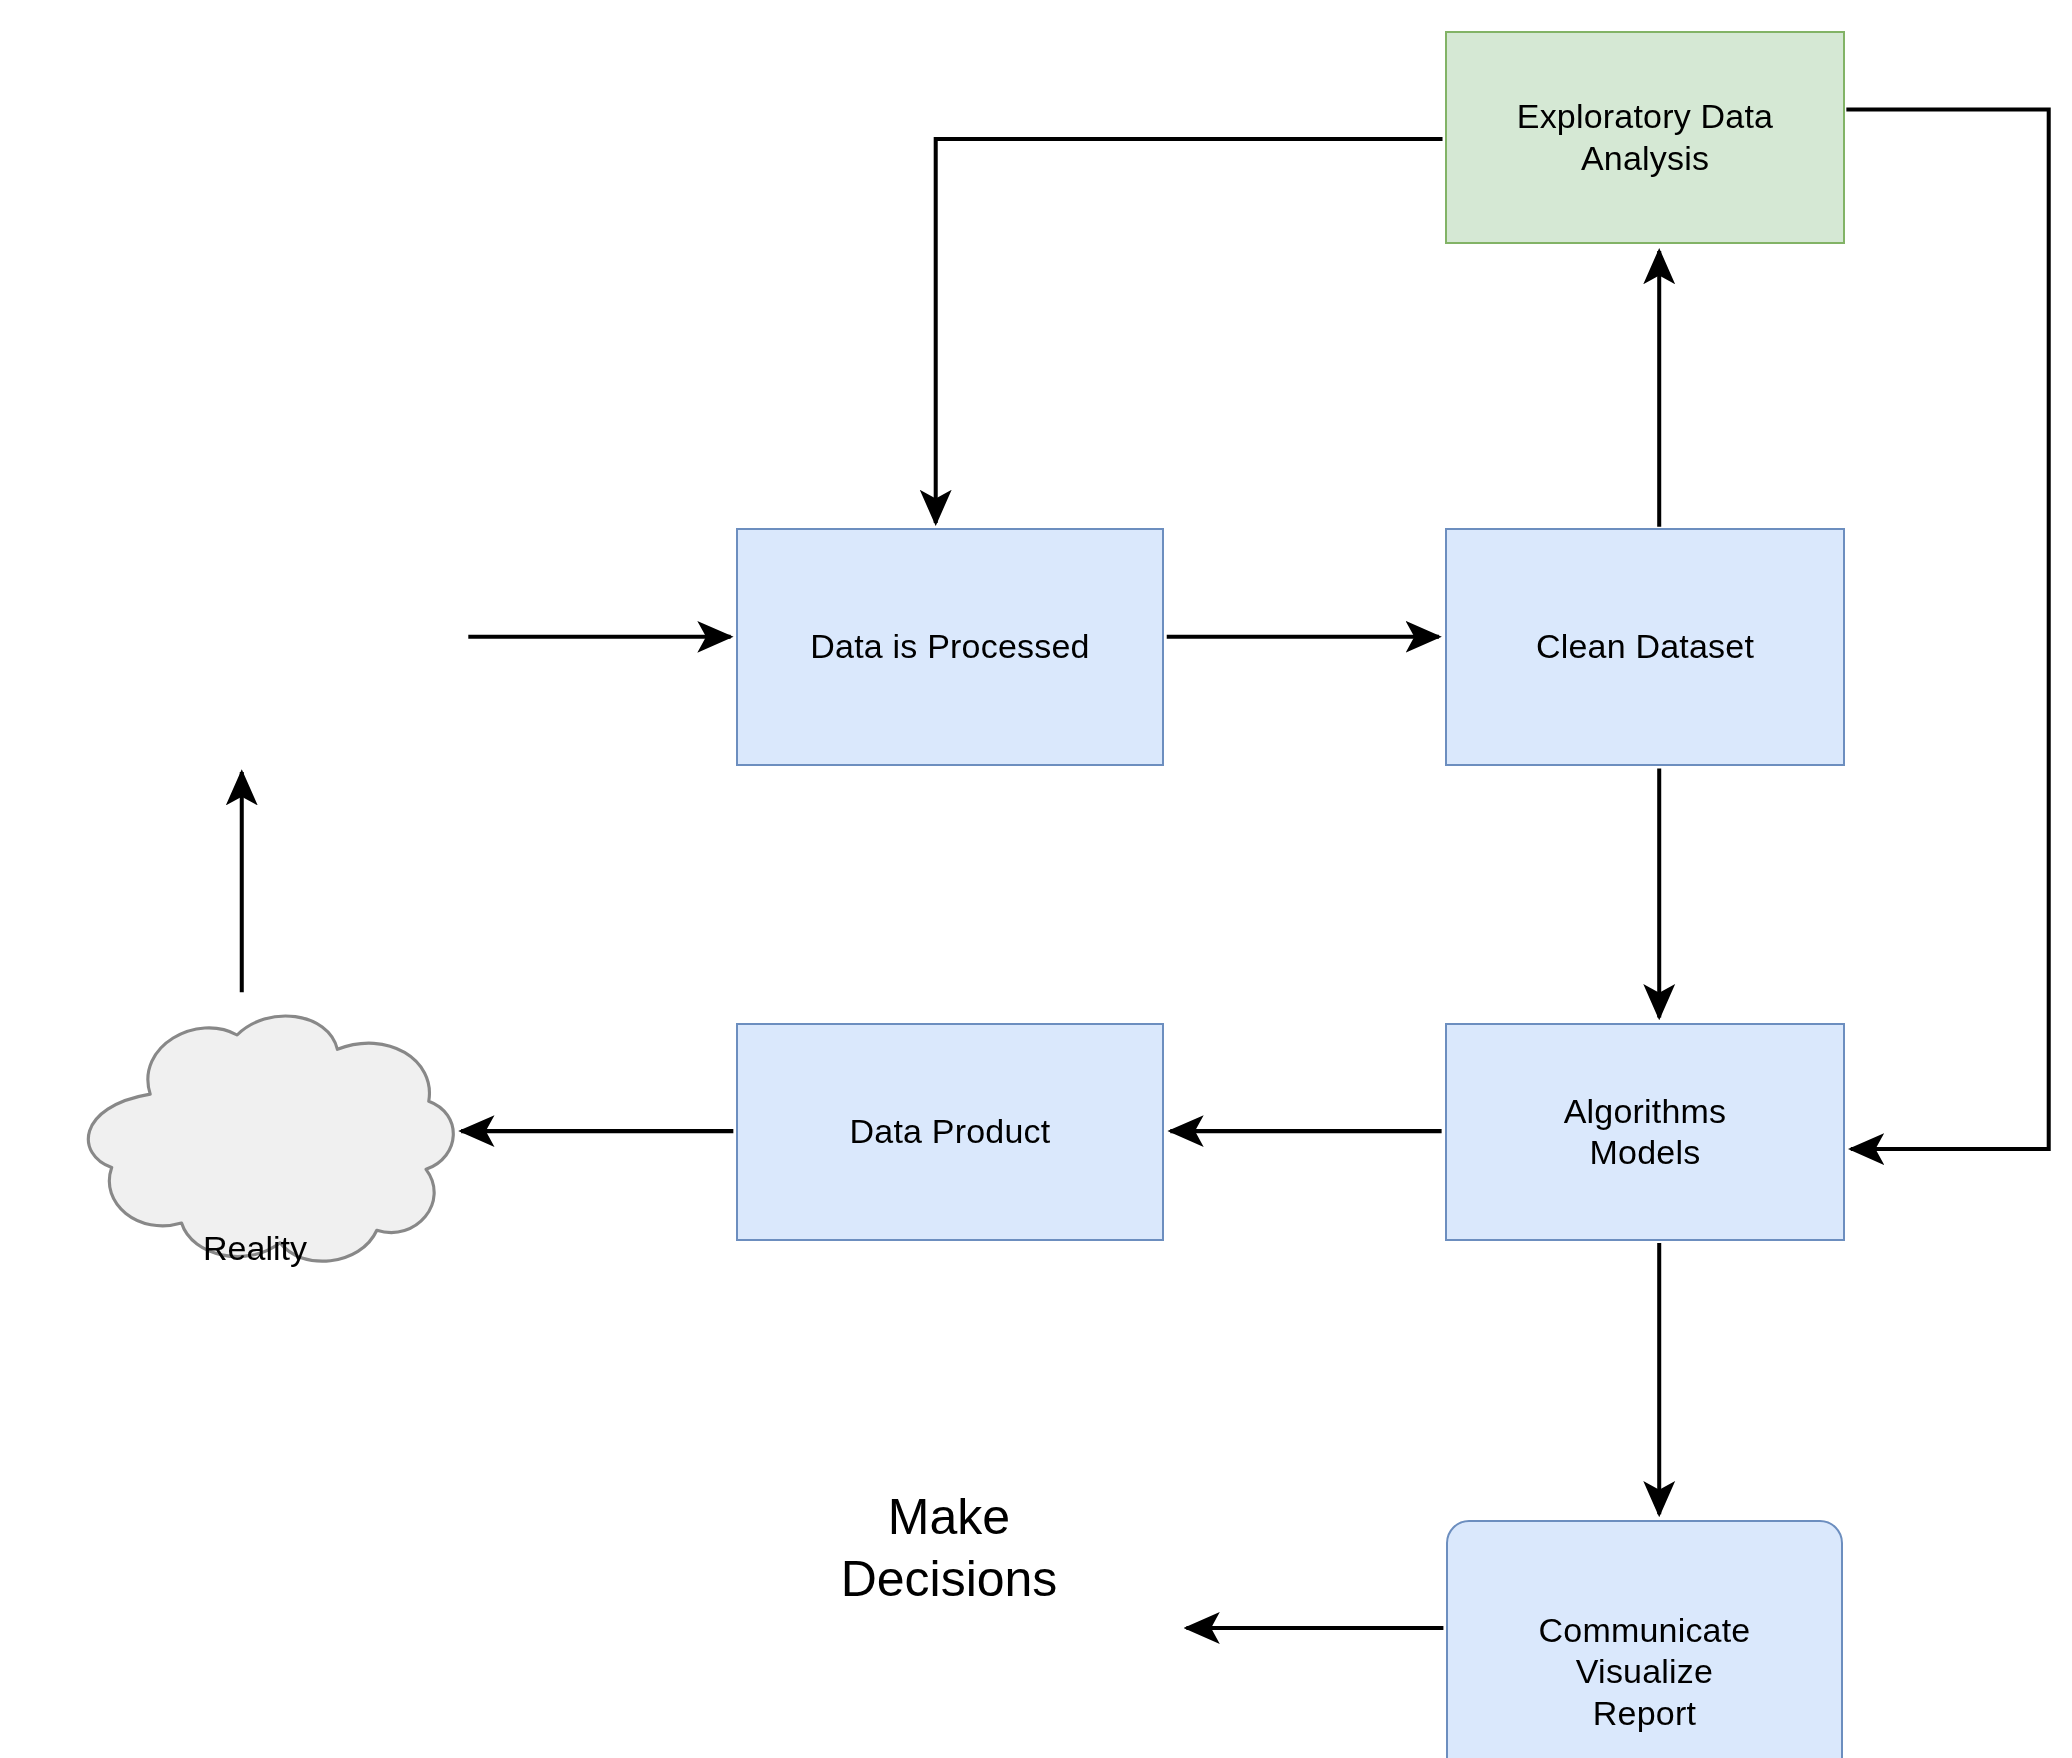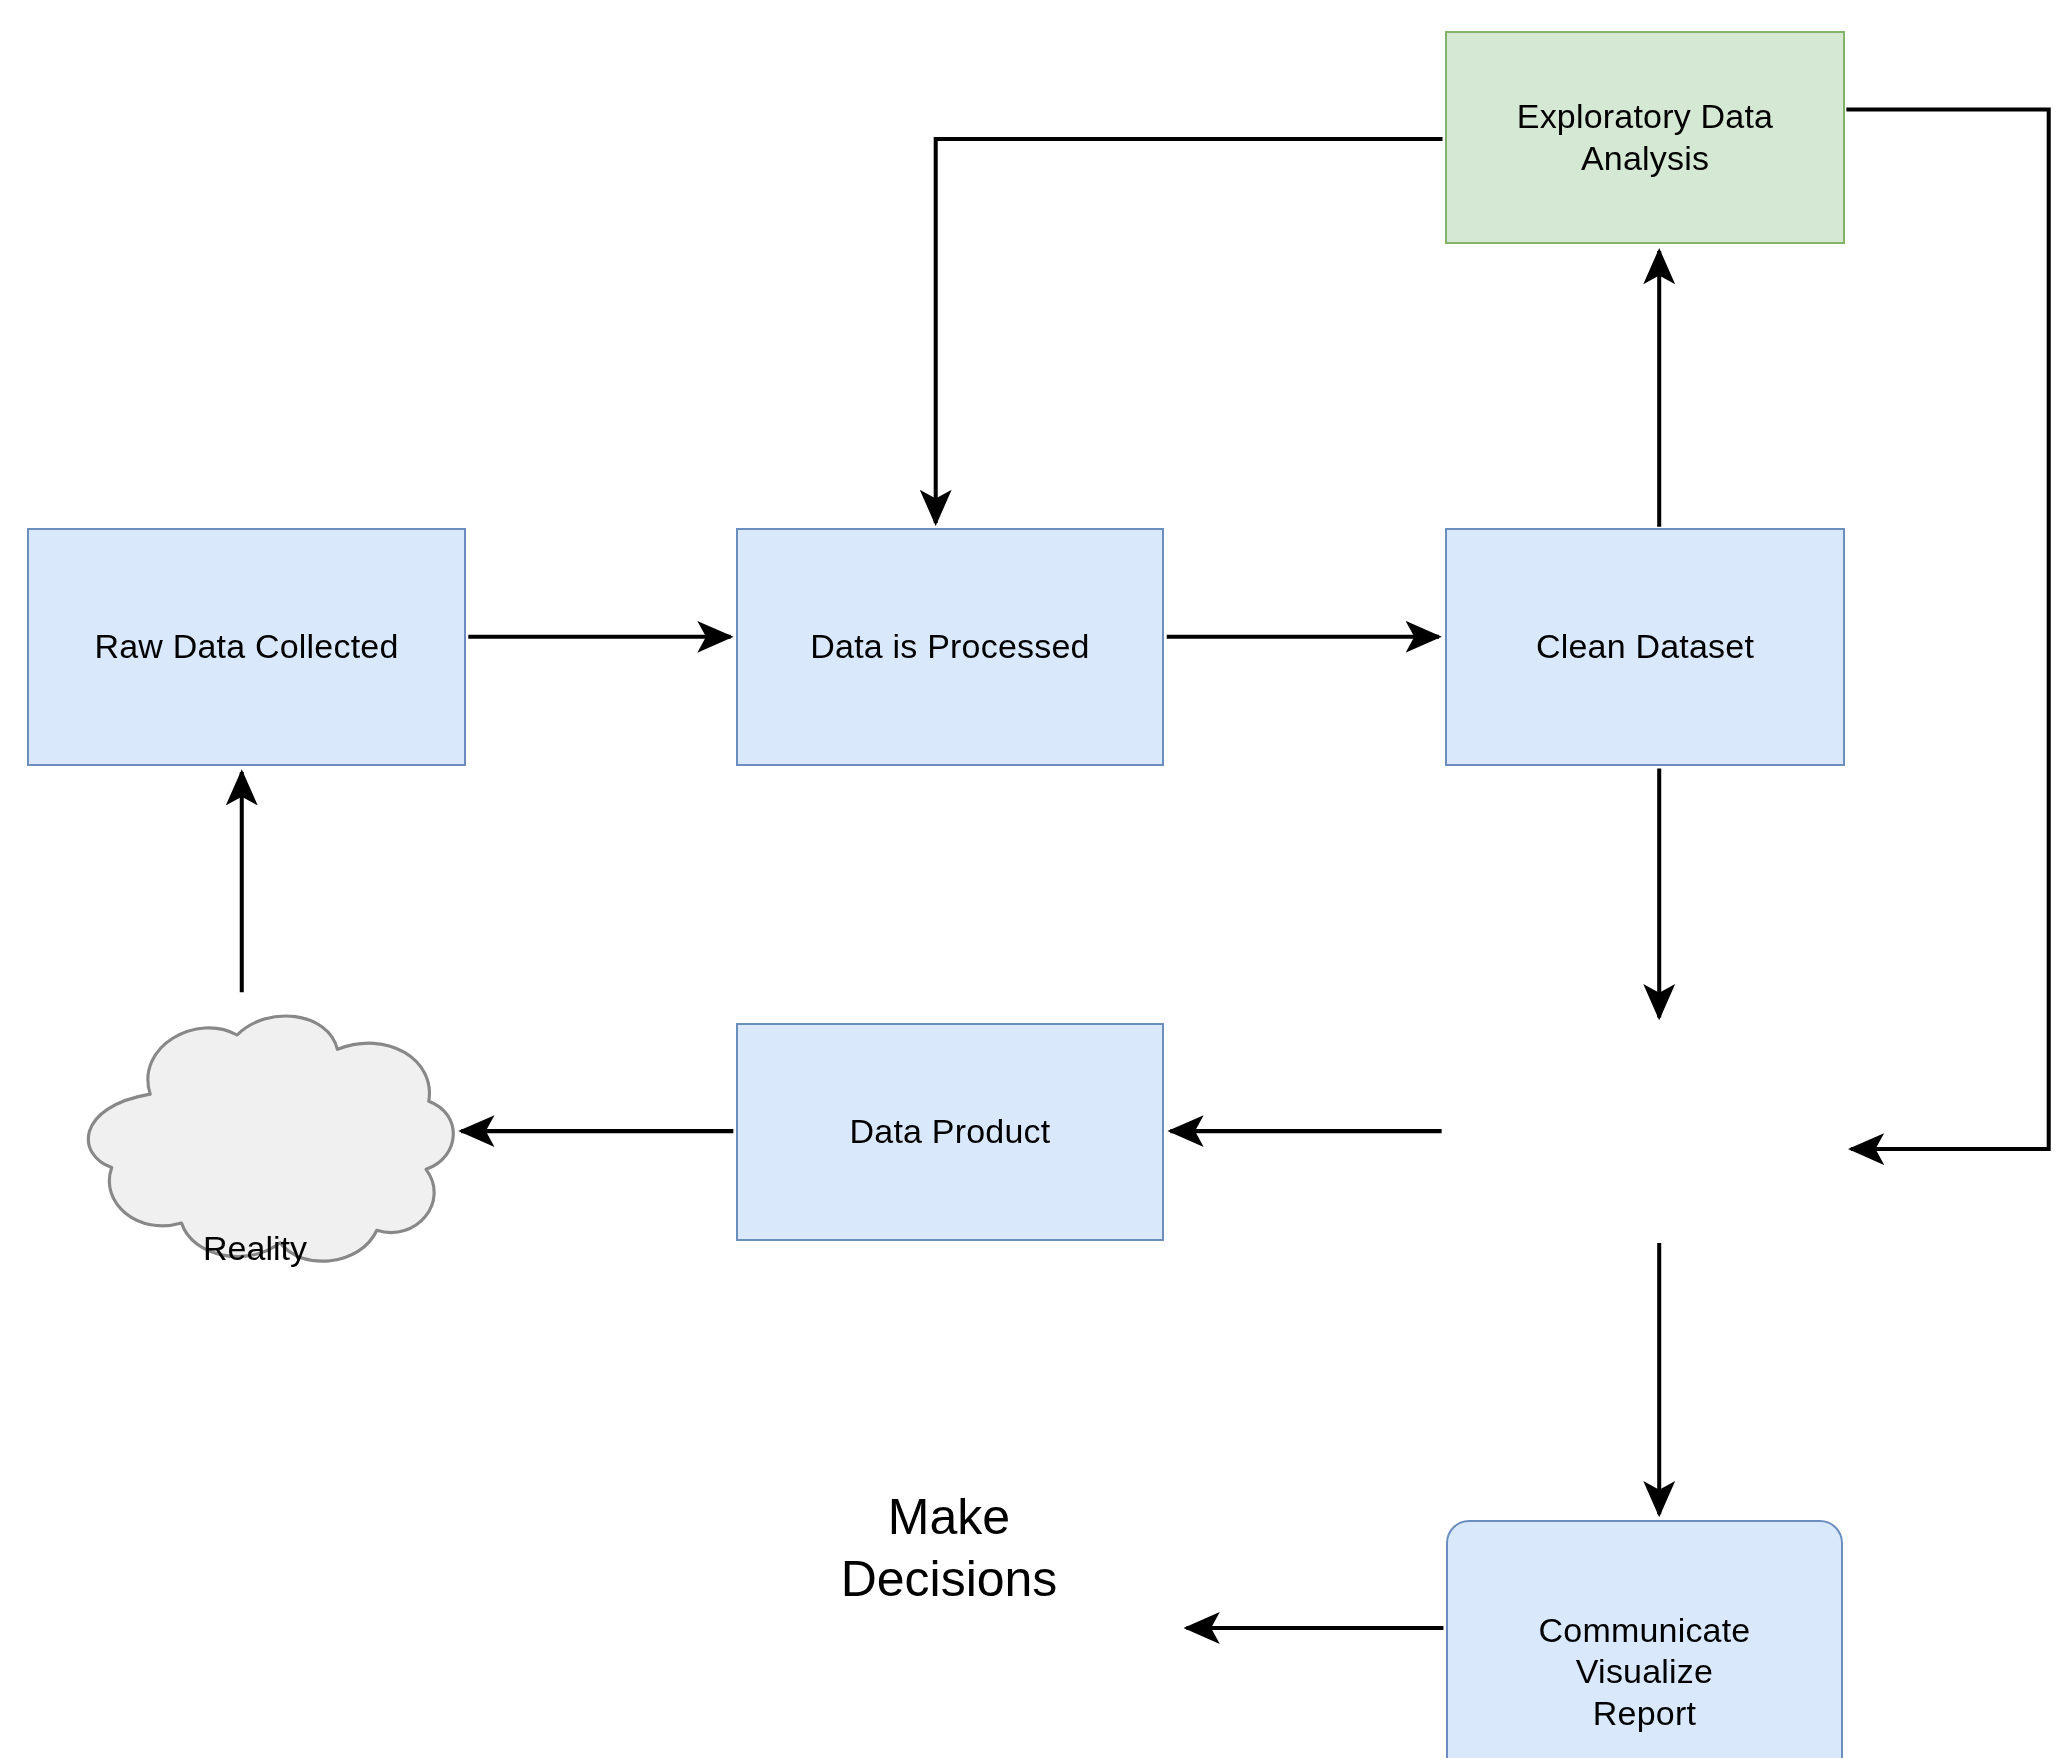--- a/index.html
+++ b/index.html
@@ -122,32 +122,33 @@
     <path d="M 1853 1388 L 1853 1691" fill="none" stroke="#000000" stroke-width="4.5" marker-end="url(#arrowhead)"></path>
 
     <path d="M 1612 1818 L 1325 1818" fill="none" stroke="#000000" stroke-width="4.5" marker-end="url(#arrowhead)"></path>
   </svg>
 
   <div class="node highlight" id="node-eda">
     <span class="label">Exploratory Data
 Analysis</span>
   </div>
 
-  <div class="node process" id="node-raw-data">
-    <span class="label">Raw Data Collected</span>
-  </div>
 
   <div class="node process" id="node-processed">
     <span class="label">Data is Processed</span>
   </div>
 
   <div class="node process" id="node-clean">
     <span class="label">Clean Dataset</span>
   </div>
 
+  <div class="node process" id="node-algorithms">
+    <span class="label">Algorithms
+Models</span>
+  </div>
 
   <div class="node process" id="node-data-product">
     <span class="label">Data Product</span>
   </div>
 
   <div class="node process" id="node-communicate">
     <span class="label">Communicate
 Visualize
 Report</span>
   </div>

